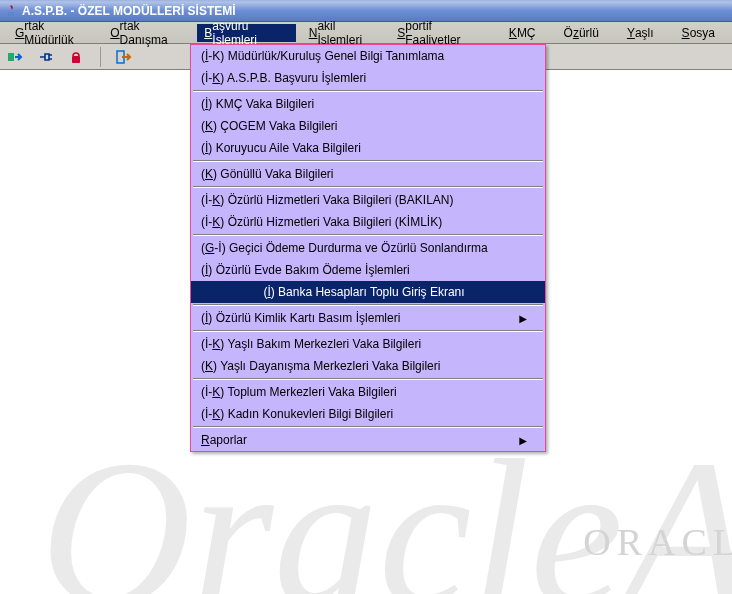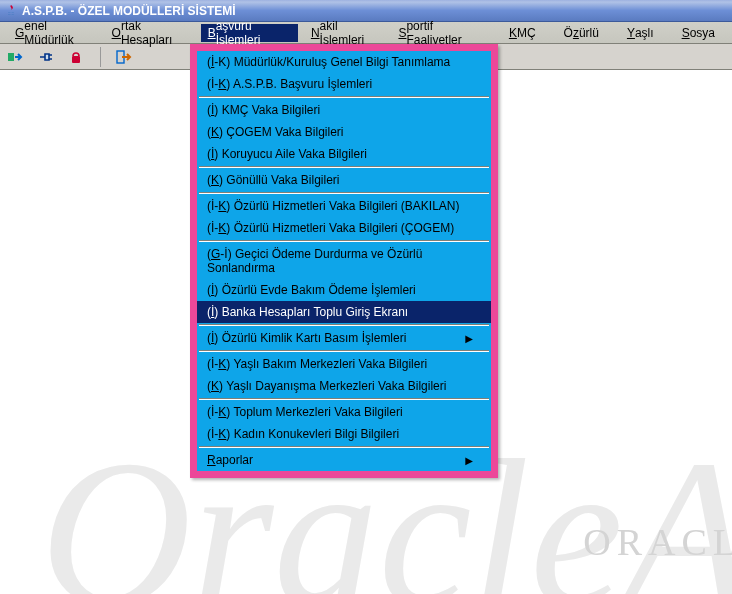--- a/index.html
+++ b/index.html
@@ -56,29 +56,29 @@
     font-family: Georgia, 'Times New Roman', serif; font-size: 38px;
     letter-spacing: 6px; pointer-events: none;
   }
   .watermark2 {
     position: absolute; left: 40px; bottom: -60px; color: #eaeaea;
     font-family: Georgia, 'Times New Roman', serif; font-size: 210px;
     font-style: italic; pointer-events: none; white-space: nowrap;
   }
 
   .dropdown {
-    position: absolute; left: 190px; top: 44px; width: 308px;
-    background: #0ea5e9; border: 7px solid #ec4899;
+    position: absolute; left: 190px; top: 44px; width: 356px;
+    background: #c4b5fd; border: 1px solid #ec4899;
     box-shadow: 2px 2px 3px rgba(0,0,0,0.3);
   }
   .dropdown .ditem {
     padding: 4px 18px 4px 10px; color: #000; cursor: default;
     display:flex; align-items:center; justify-content:space-between;
   }
-  .dropdown .ditem.hl { background: #0a246a; color: #fff; }
+  .dropdown .ditem.hl { background: #0a246a; color: #fff; justify-content: center; }
   .dropdown .dsep { border-top: 1px solid #808078; border-bottom: 1px solid #fff; margin: 1px 2px; height:0; }
   .dropdown .arrow { font-size: 10px; }
   .dropdown .lbl .u { text-decoration: underline; }
 
 </style>
 </head>
 <body>
 
 <div class="titlebar">
   <span class="java-icon">
@@ -87,25 +87,25 @@
       <path d="M4 8 C6 9 8 9 10 8 C10 9 4 9 4 8" fill="#06a"></path>
       <path d="M4 10 C6 11 8 11 10 10 C10 11 4 11 4 10" fill="#06a"></path>
     </svg>
   </span>
   <span class="title-text">A.S.P.B. - ÖZEL MODÜLLERİ SİSTEMİ</span>
 </div>
 
 <div class="menubar">
   <span class="menu-item">
       <span class="u">G</span>
-      <span>enel Müdürlük</span>
+      <span>rtak Müdürlük</span>
     </span>
   <span class="menu-item">
       <span class="u">O</span>
-      <span>rtak Hesapları</span>
+      <span>rtak Danışma</span>
     </span>
   <span class="menu-item active">
       <span class="u">B</span>
       <span>aşvuru İşlemleri</span>
     </span>
   <span class="menu-item">
       <span class="u">N</span>
       <span>akil İşlemleri</span>
     </span>
   <span class="menu-item">
@@ -185,21 +185,21 @@
     </div>
     <div class="dsep"></div>
     <div class="ditem">
       <span class="lbl"><span>(</span><span class="u">K</span><span>) Gönüllü Vaka Bilgileri</span></span>
     </div>
     <div class="dsep"></div>
     <div class="ditem">
       <span class="lbl"><span>(İ-</span><span class="u">K</span><span>) Özürlü Hizmetleri Vaka Bilgileri (BAKILAN)</span></span>
     </div>
     <div class="ditem">
-      <span class="lbl"><span>(İ-</span><span class="u">K</span><span>) Özürlü Hizmetleri Vaka Bilgileri (ÇOGEM)</span></span>
+      <span class="lbl"><span>(İ-</span><span class="u">K</span><span>) Özürlü Hizmetleri Vaka Bilgileri (KİMLİK)</span></span>
     </div>
     <div class="dsep"></div>
     <div class="ditem">
       <span class="lbl"><span>(</span><span class="u">G</span><span>-İ) Geçici Ödeme Durdurma ve Özürlü Sonlandırma</span></span>
     </div>
     <div class="ditem">
       <span class="lbl"><span>(</span><span class="u">İ</span><span>) Özürlü Evde Bakım Ödeme İşlemleri</span></span>
     </div>
     <div class="ditem hl">
       <span class="lbl"><span>(</span><span class="u">İ</span><span>) Banka Hesapları Toplu Giriş Ekranı</span></span>

